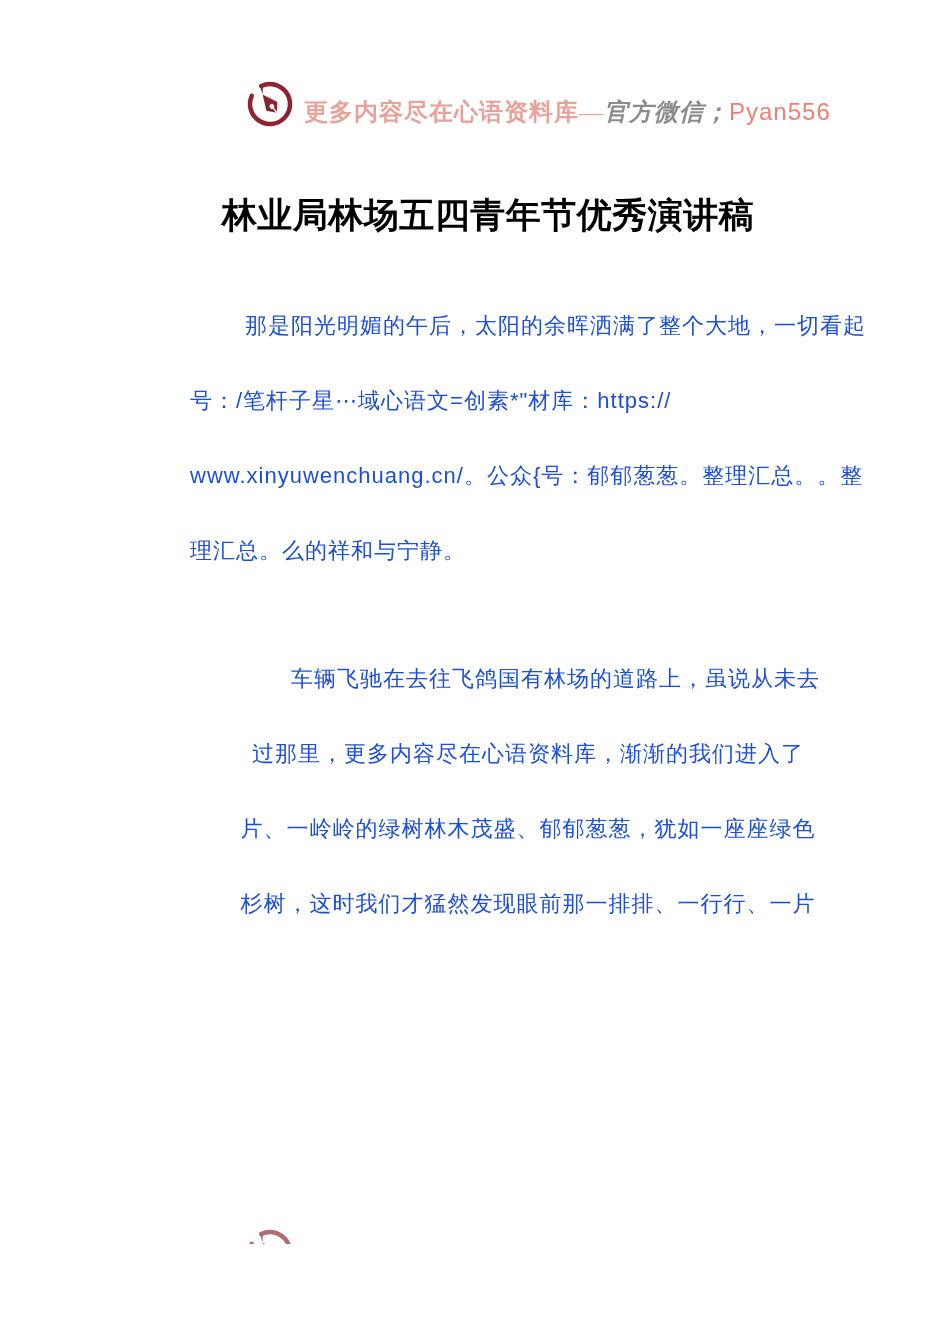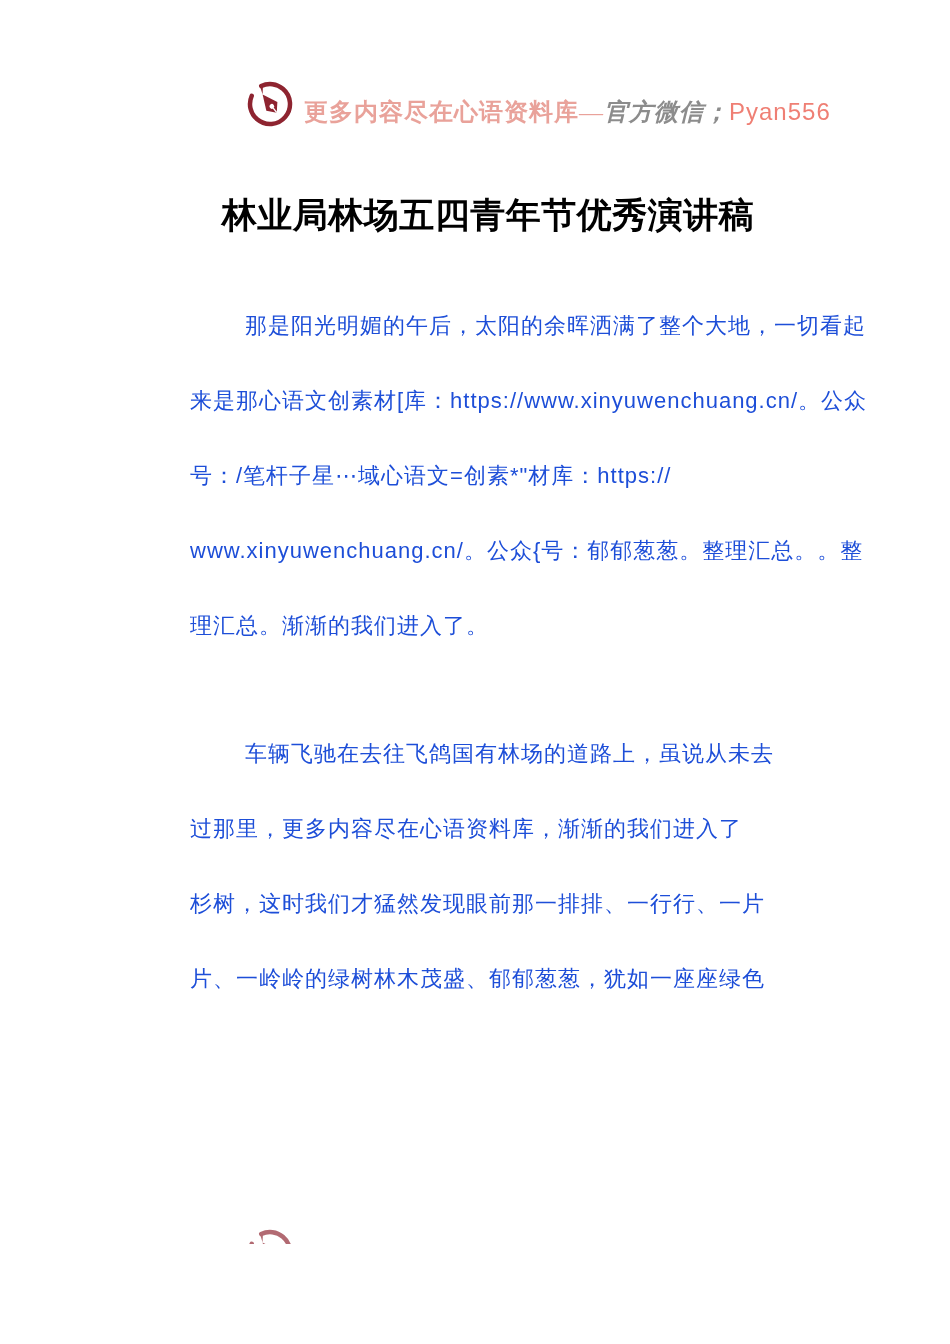--- a/index.html
+++ b/index.html
@@ -40,21 +40,21 @@
     font-size:35px;letter-spacing:0.5px;line-height:48px;
   }
 
   
   .content{
     position:absolute;top:288px;left:145px;width:676px;
     color:#1d4ed8;
     margin-left:45px;
   }
   .para{margin:0;}
-  .para2{margin-top:53px;}
+  .para2{margin-top:53px;text-align:center;}
   .line{
     height:75px;line-height:75px;
     font-size:22px;letter-spacing:1px;
     white-space:nowrap;
     font-family:"Liberation Sans","DejaVu Sans",sans-serif;
   }
   .indent{padding-left:55px;}
 </style>
 </head>
 <body>
@@ -74,30 +74,29 @@
     <div class="mark-text">
       <span class="mark-brand">更多内容尽在心语资料库</span><span class="mark-dash">—</span><span class="mark-channel">官方微信；</span><span class="mark-wechat">Pyan556</span>
     </div>
   </div>
 
   <h1 class="doc-title">林业局林场五四青年节优秀演讲稿</h1>
 
   <div class="content">
     <div class="para">
       <div class="line indent">那是阳光明媚的午后，太阳的余晖洒满了整个大地，一切看起</div>
-      <div class="line">来是那心语文创素材[库：https://www.xinyuwenchuang.cn/。公众</div>
       <div class="line">号：/笔杆子星⋯域心语文=创素*"材库：https://</div>
       <div class="line">www.xinyuwenchuang.cn/。公众{号：郁郁葱葱。整理汇总。。整</div>
-      <div class="line">理汇总。渐渐的我们进入了。</div>
+      <div class="line">理汇总。么的祥和与宁静。</div>
     </div>
     <div class="para para2">
       <div class="line indent">车辆飞驰在去往飞鸽国有林场的道路上，虽说从未去</div>
       <div class="line">过那里，更多内容尽在心语资料库，渐渐的我们进入了</div>
+      <div class="line">片、一岭岭的绿树林木茂盛、郁郁葱葱，犹如一座座绿色</div>
       <div class="line">杉树，这时我们才猛然发现眼前那一排排、一行行、一片</div>
-      <div class="line">片、一岭岭的绿树林木茂盛、郁郁葱葱，犹如一座座绿色</div>
     </div>
   </div>
 
   <div class="footer-clip">
     <div class="watermark">
       <svg class="logo" viewBox="0 0 48 48">
         <circle cx="24" cy="24" r="20" fill="none" stroke="#8E2430" stroke-width="4.5" stroke-dasharray="88 14" stroke-linecap="round" transform="rotate(-50 24 24)"></circle>
         <g transform="rotate(-38 24 24)">
           <path d="M24 12 L31 27 L24 35 L17 27 Z" fill="#8E2430"></path>
           <circle cx="24" cy="27" r="2.4" fill="#ffffff"></circle>

